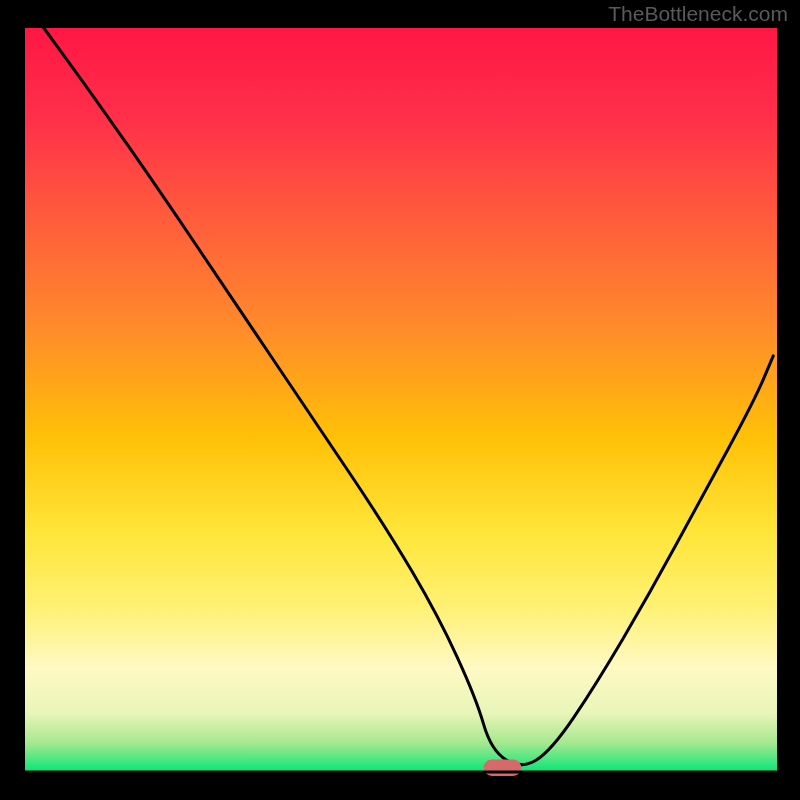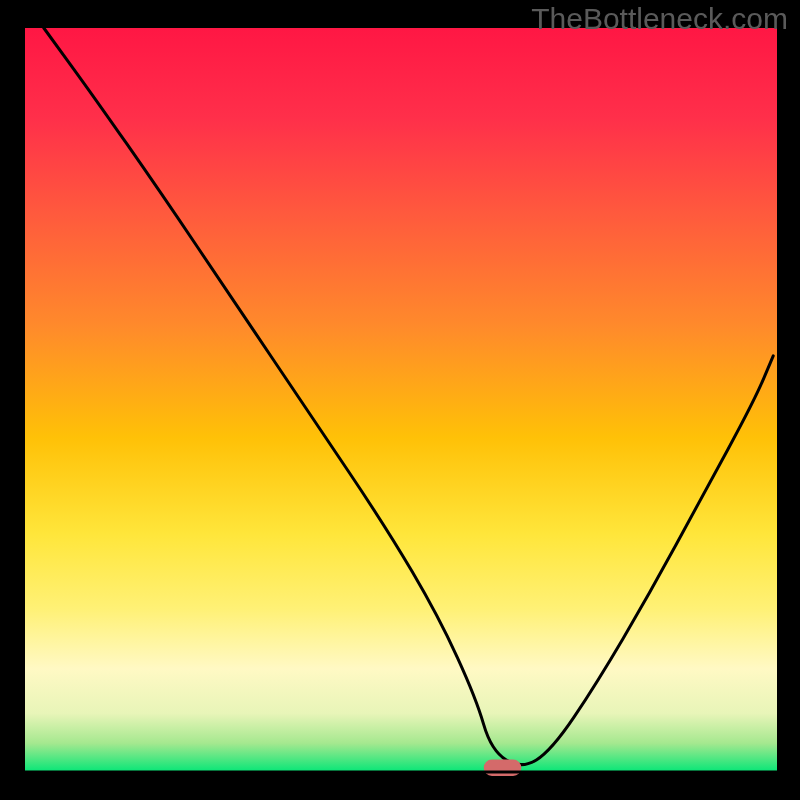--- a/index.html
+++ b/index.html
@@ -14,21 +14,21 @@
   .container {
     width: 800px;
     height: 800px;
     position: relative;
   }
   .watermark {
     position: absolute;
     top: 2px;
     right: 12px;
     color: #5a5a5a;
-    font-size: 30px;
+    font-size: 21px;
     font-weight: 400;
     z-index: 10;
   }
   svg {
     display: block;
   }
 </style>
 </head>
 <body>
 

